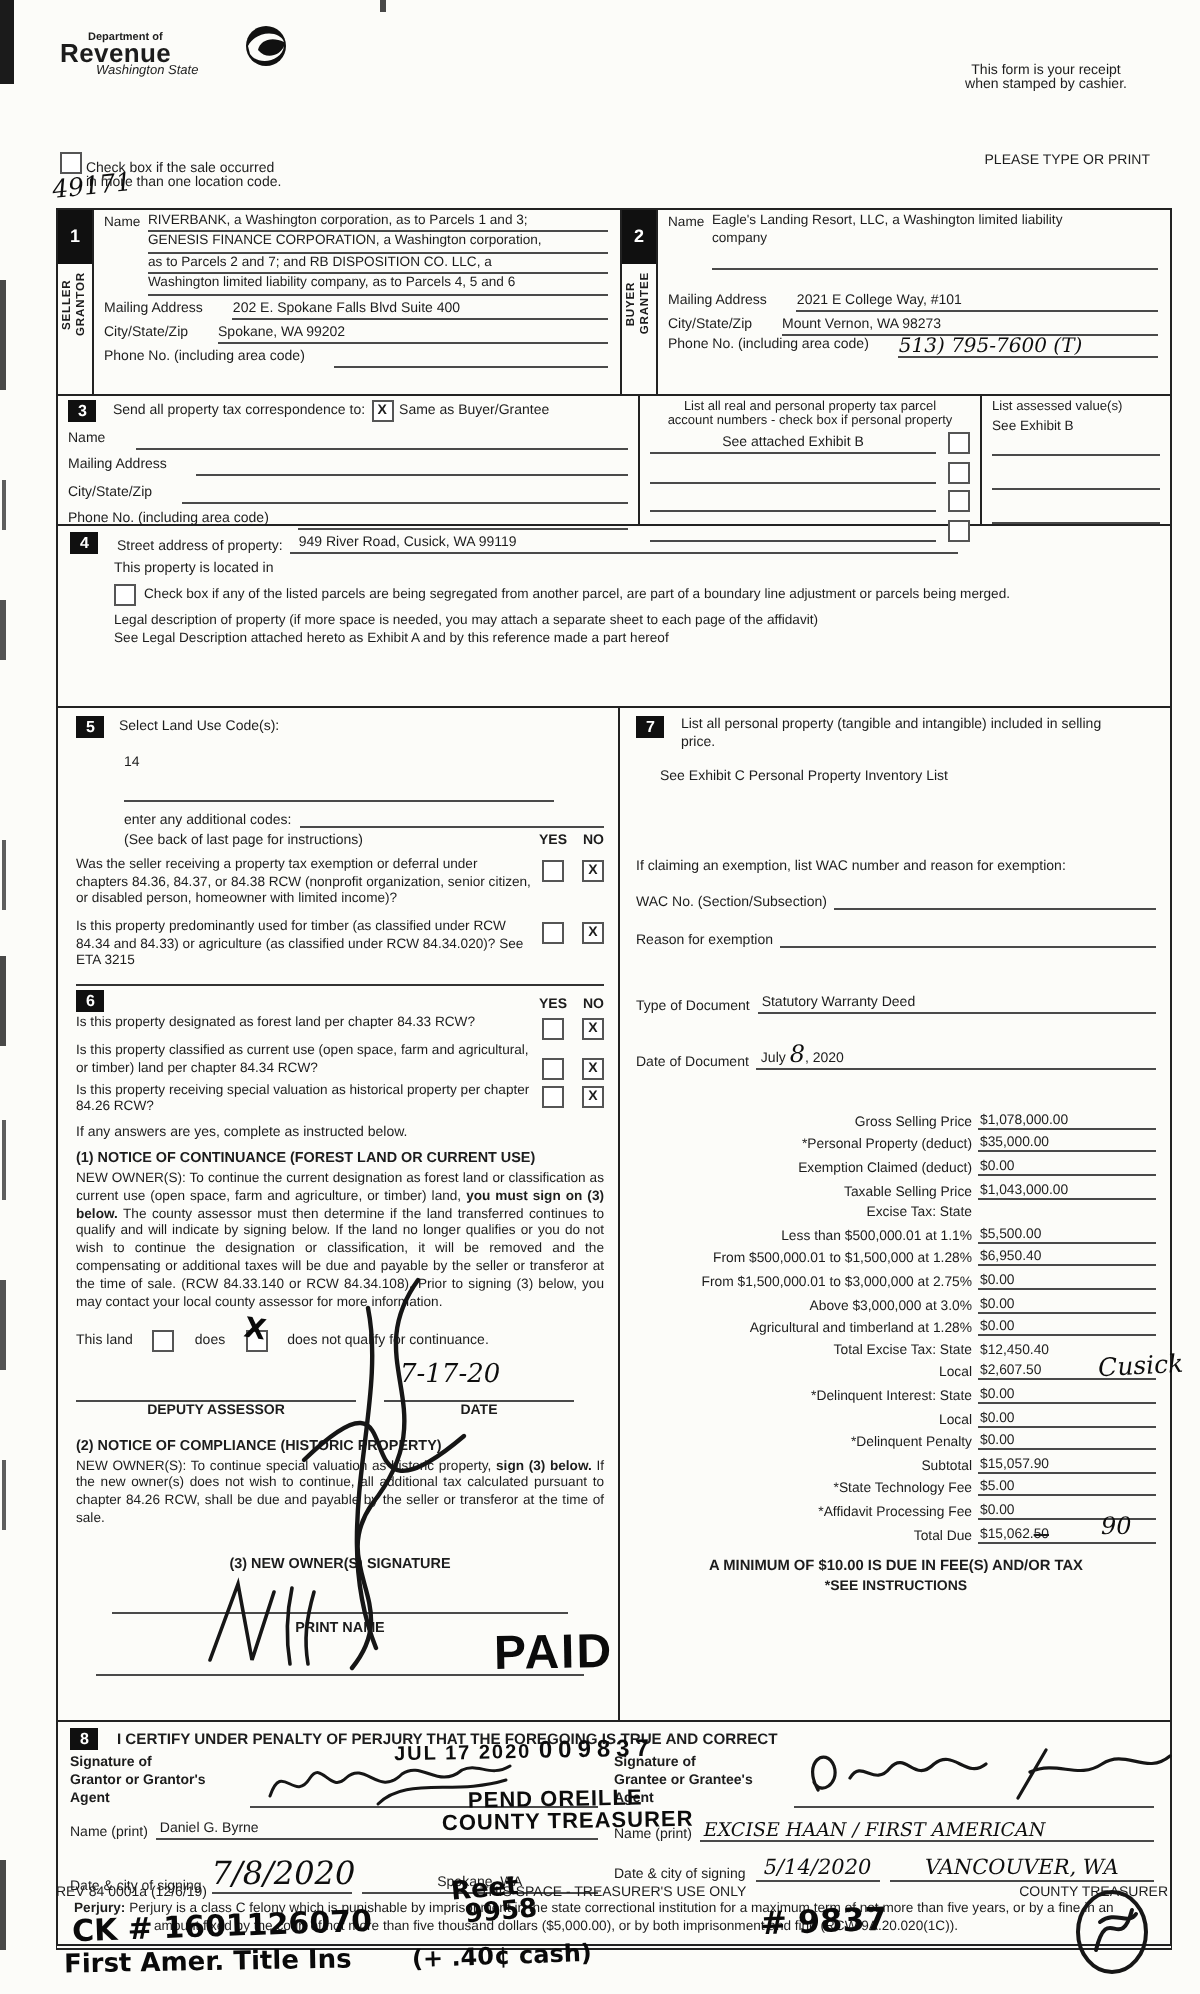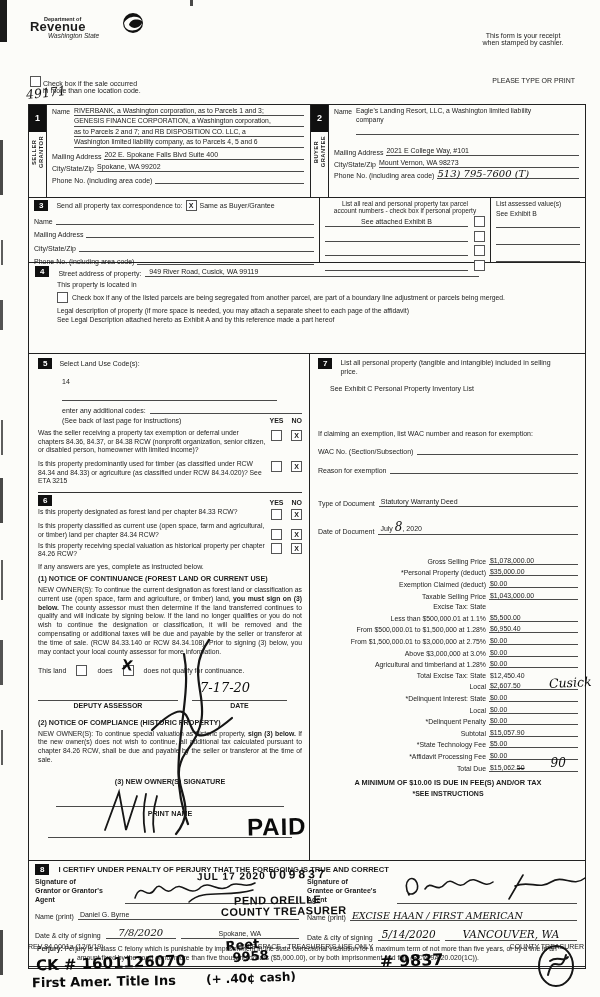--- a/index.html
+++ b/index.html
@@ -36,21 +36,21 @@
   
   .formbox{position:absolute;left:28px;top:104px;width:556px;border:1.5px solid #222;border-bottom:3px double #222;background:transparent}
   .r1{position:relative;height:92px;border-bottom:1px solid #222;display:flex}
   .half{position:relative;width:281px;border-right:1px solid #222;flex:none}
   .halfR{position:relative;flex:1}
   .rail{position:absolute;left:0;top:0;bottom:0;width:17px;border-right:1px solid #222;text-align:center}
   .rail .num{background:#101010;color:#fff;font-weight:bold;font-size:9px;padding:8px 0 9px}
   .vwrap{display:flex;justify-content:center;margin-top:4px}
   .vert{writing-mode:vertical-rl;transform:rotate(180deg);font-weight:bold;font-size:5.8px;letter-spacing:.4px;line-height:1.2}
   .hcontent{margin-left:19px;padding:3px 6px 0 4px}
-  .frow{display:flex;align-items:flex-end;margin-top:3.2px;gap:3px}
+  .frow{display:flex;align-items:flex-start;margin-top:3.2px;gap:15px}
   .nline{margin-left:22px;border-bottom:1px solid #4a4a4a;font-size:6.8px;line-height:9.4px}
   .r2{position:relative;height:64px;border-bottom:1px solid #222;display:flex}
   .col2m{width:160px;border-left:1px solid #222;border-right:1px solid #222;flex:none;padding:2px 5px}
   .col2r{flex:1;padding:2px 5px}
   .r3{position:relative;height:84px;border-bottom:1px solid #222;padding:3px 6px}
   .r4{position:relative;height:506px;border-bottom:1px solid #222}
   .mleft{position:absolute;left:0;top:0;width:281px;height:506px;border-right:1px solid #222;padding:4px 7px 0 9px;box-sizing:border-box}
   .mright{position:absolute;left:282px;top:0;right:0;height:506px;padding:4px 7px 0 7px;box-sizing:border-box}
   .qrow{display:flex;gap:5px;margin-top:5px}
   .qtext{flex:1;font-size:6.8px;line-height:1.28}
@@ -480,21 +480,21 @@
                 </g>
               </svg>
             </span>
           </div>
           <div class="flex" style="align-items:flex-end;gap:4px;margin-top:7px">
             <span>Name (print)</span>
             <span class="u grow" style="padding-left:2px">Daniel G. Byrne</span>
           </div>
           <div class="flex" style="align-items:flex-end;gap:5px;margin-top:7px">
             <span>Date &amp; city of signing</span>
-            <span class="u" style="width:70px;text-align:center"><span class="hw" style="font-size:10px">7/8/2020</span></span>
+            <span class="u" style="width:70px;text-align:center"><span class="hw" style="font-size:16px">7/8/2020</span></span>
             <span class="u grow" style="text-align:center">Spokane, WA</span>
           </div>
         </div>
         <div class="s8col" style="padding-right:2px">
           <div class="flex" style="align-items:flex-end;gap:4px">
             <span class="b" style="width:86px;line-height:1.3"><span>Signature of</span><br><span>Grantee or Grantee's Agent</span></span>
             <span class="u grow sigcell">
               <svg class="sig" style="left:0;top:-24px" width="190" height="34" viewBox="0 0 190 34">
                 <g fill="none" stroke="#161616" stroke-width="1.6" stroke-linecap="round">
                   <path d="M12,24 C4,10 16,2 20,12 C23,21 13,27 10,20"></path>

